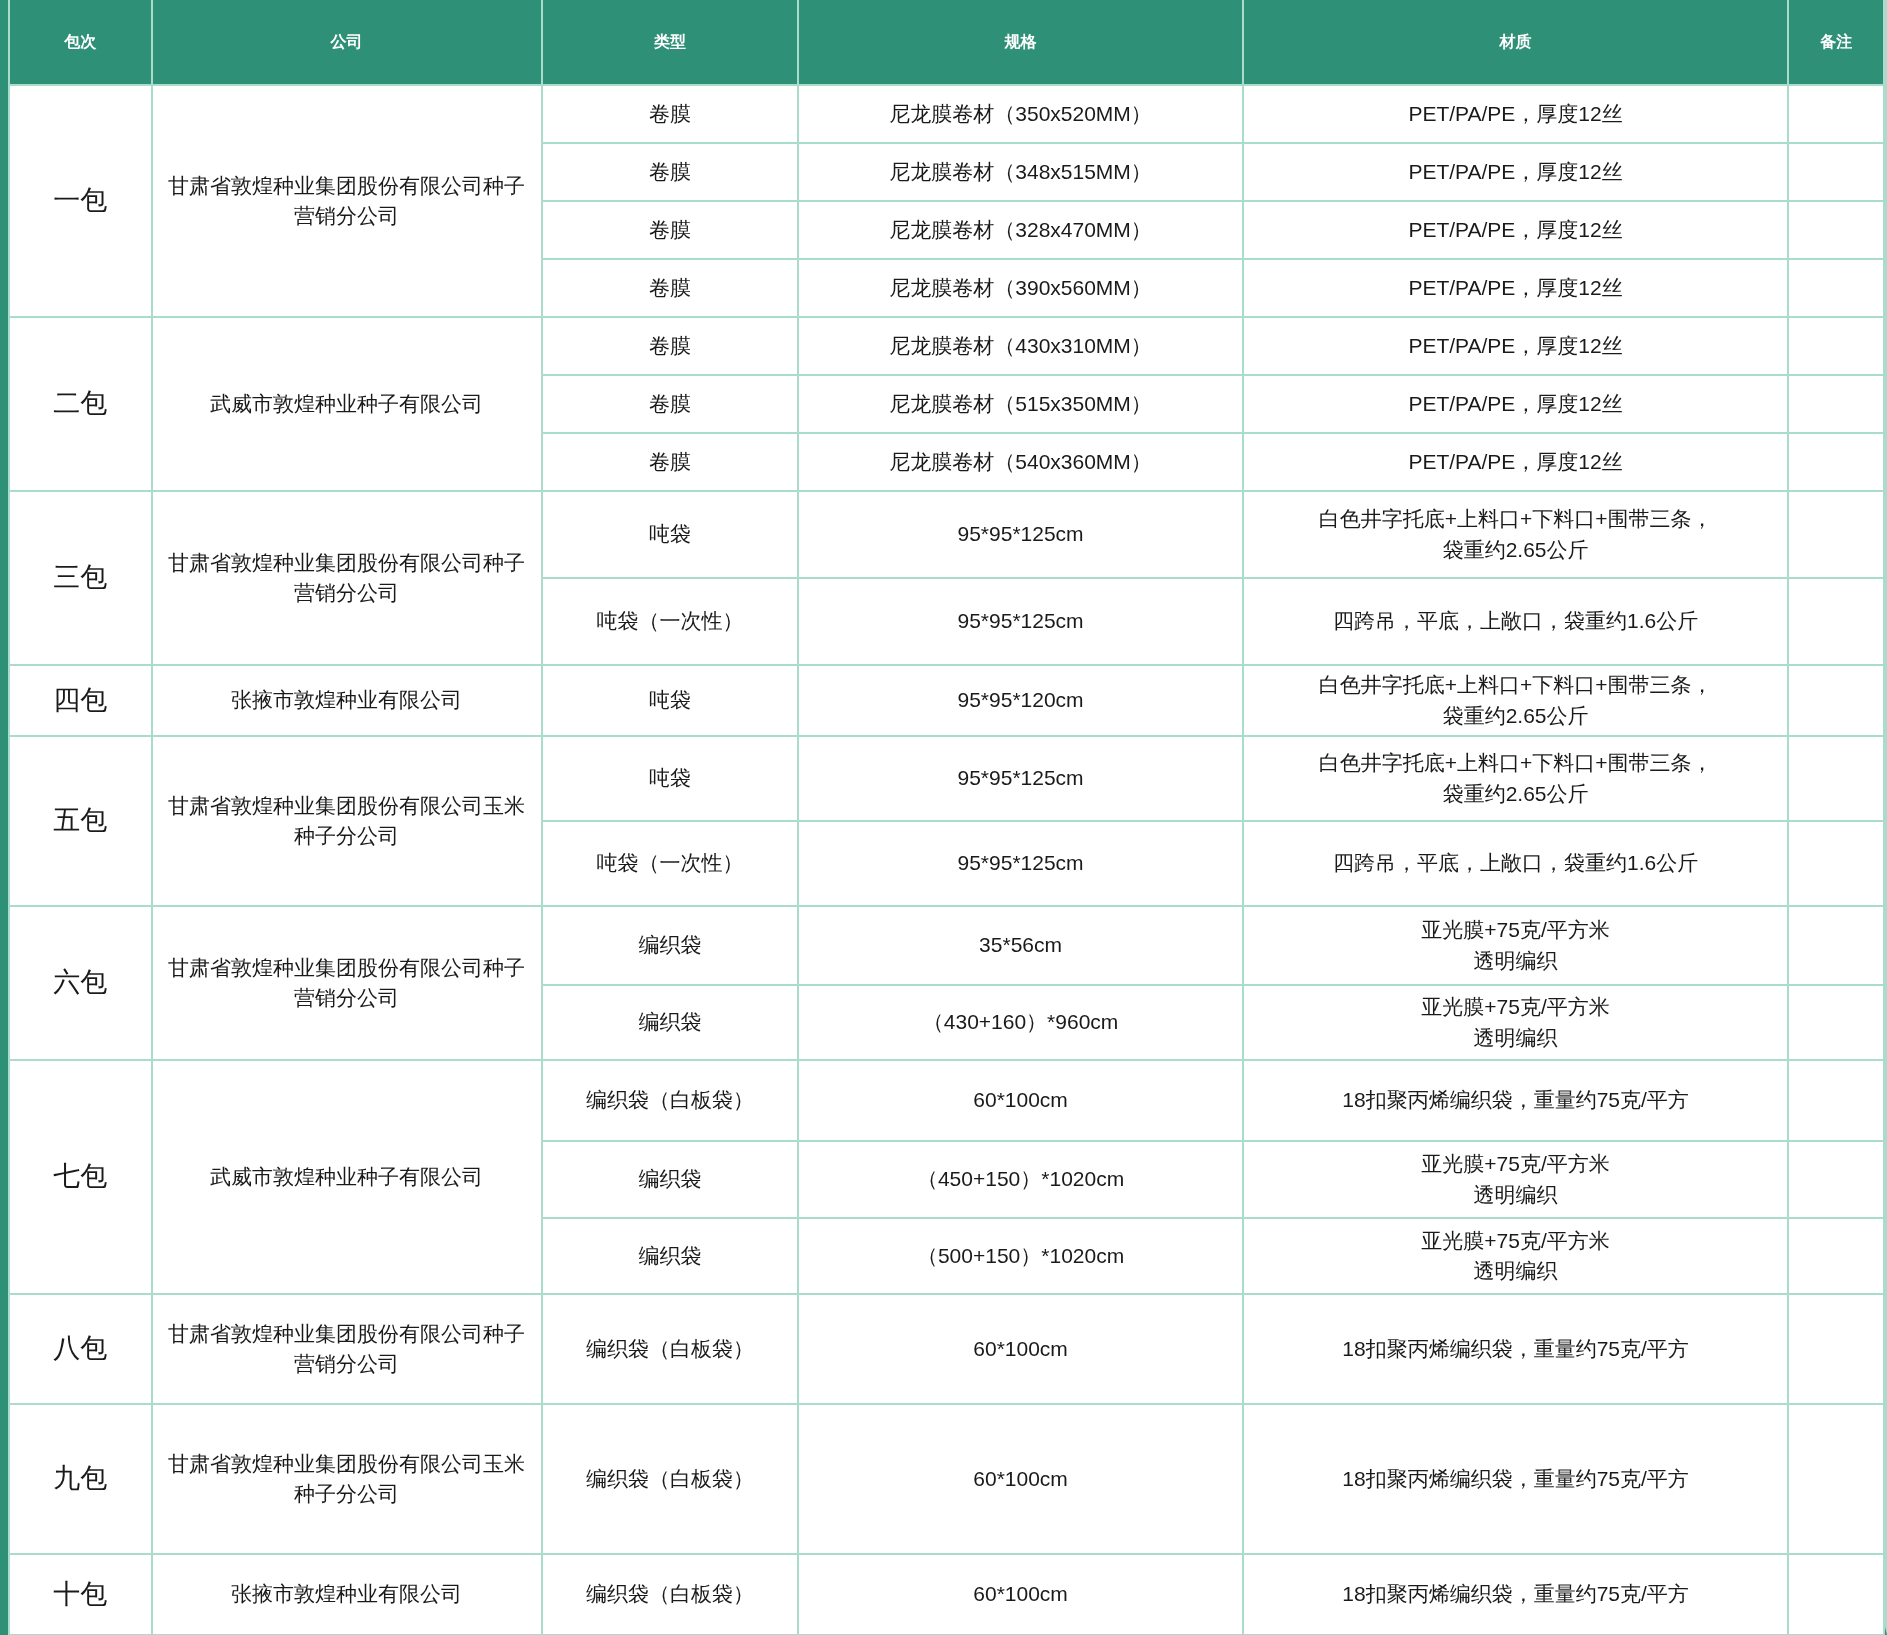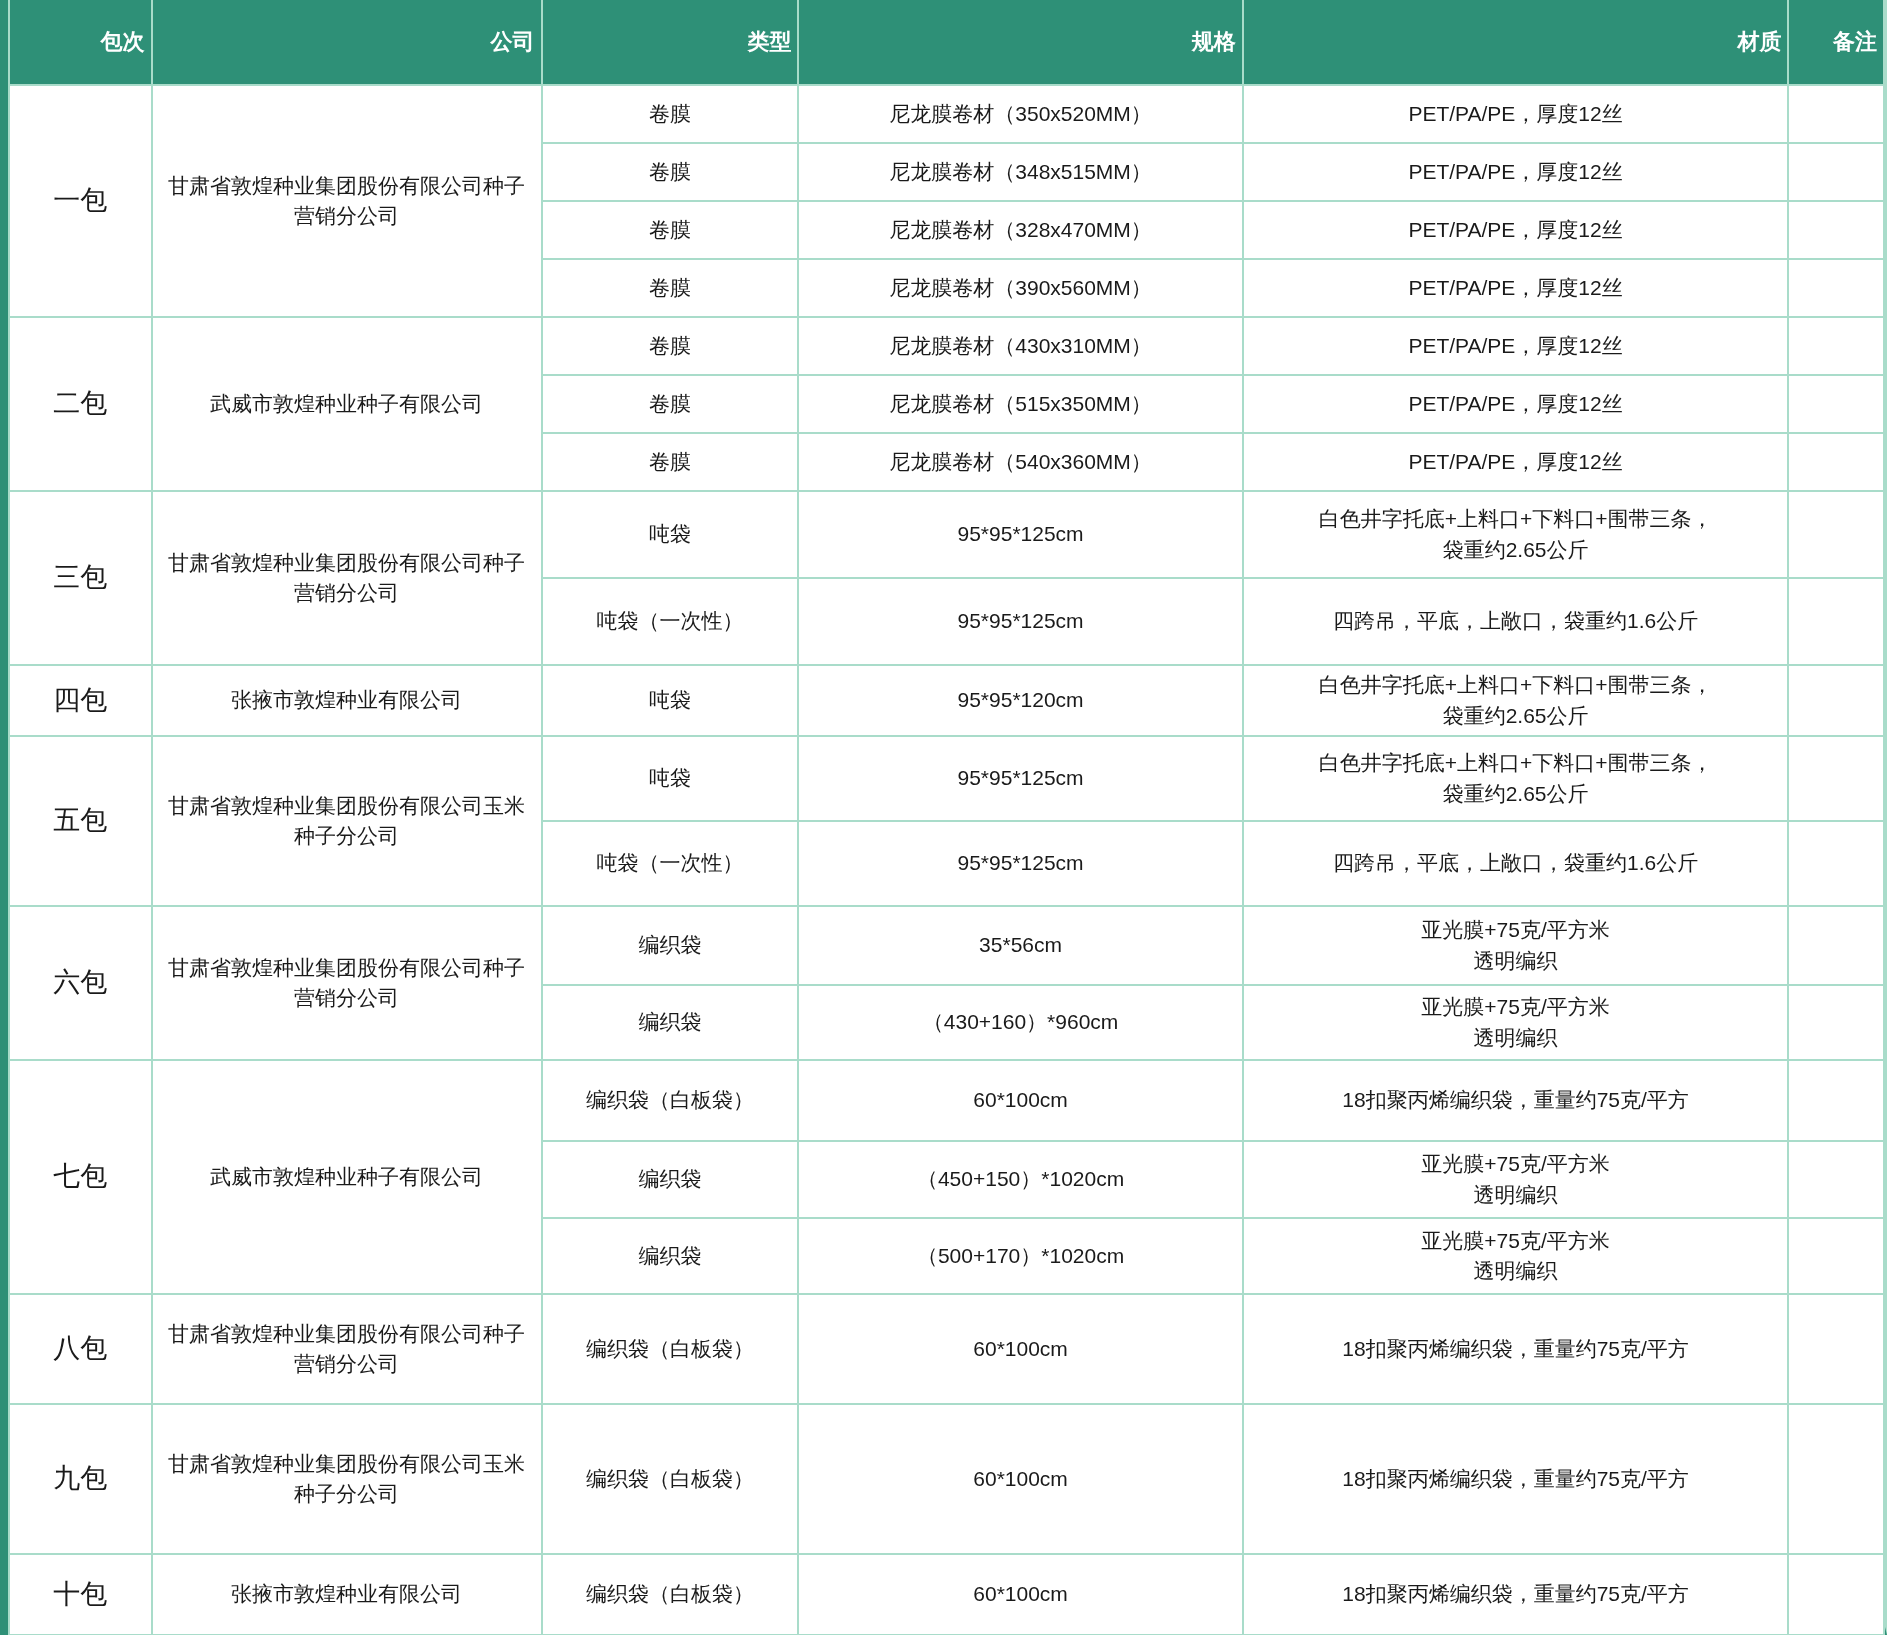--- a/index.html
+++ b/index.html
@@ -21,25 +21,24 @@
   }
   col.c-pkg{width:7.6%;}
   col.c-company{width:20.8%;}
   col.c-type{width:13.7%;}
   col.c-spec{width:23.7%;}
   col.c-material{width:29.1%;}
   col.c-note{width:5.1%;}
   thead tr{height:85px;}
   th{
     background:var(--teal);color:#ffffff;
-    font-size:22px;font-weight:bold;
+    font-size:16px;font-weight:bold;
     border:2px solid var(--mint);
     border-top:none;
-    padding:0 6px;
-    text-align:right;
+    padding:0 14px;
   }
   td{
     border:2px solid var(--mint);
     font-size:21px;line-height:1.45;
     text-align:center;vertical-align:middle;
     padding:4px 12px;
     white-space:pre-line;
     background:#ffffff;
   }
   td.pkg{font-size:27px;}
@@ -186,21 +185,21 @@
     </tr>
     <tr style="height:77px">
       <td>编织袋</td>
       <td>（450+150）*1020cm</td>
       <td>亚光膜+75克/平方米
 透明编织</td>
       <td></td>
     </tr>
     <tr style="height:76px">
       <td>编织袋</td>
-      <td>（500+170）*1020cm</td>
+      <td>（500+150）*1020cm</td>
       <td>亚光膜+75克/平方米
 透明编织</td>
       <td></td>
     </tr>
 
     <tr style="height:110px">
       <td class="pkg">八包</td>
       <td>甘肃省敦煌种业集团股份有限公司种子营销分公司</td>
       <td>编织袋（白板袋）</td>
       <td>60*100cm</td>

